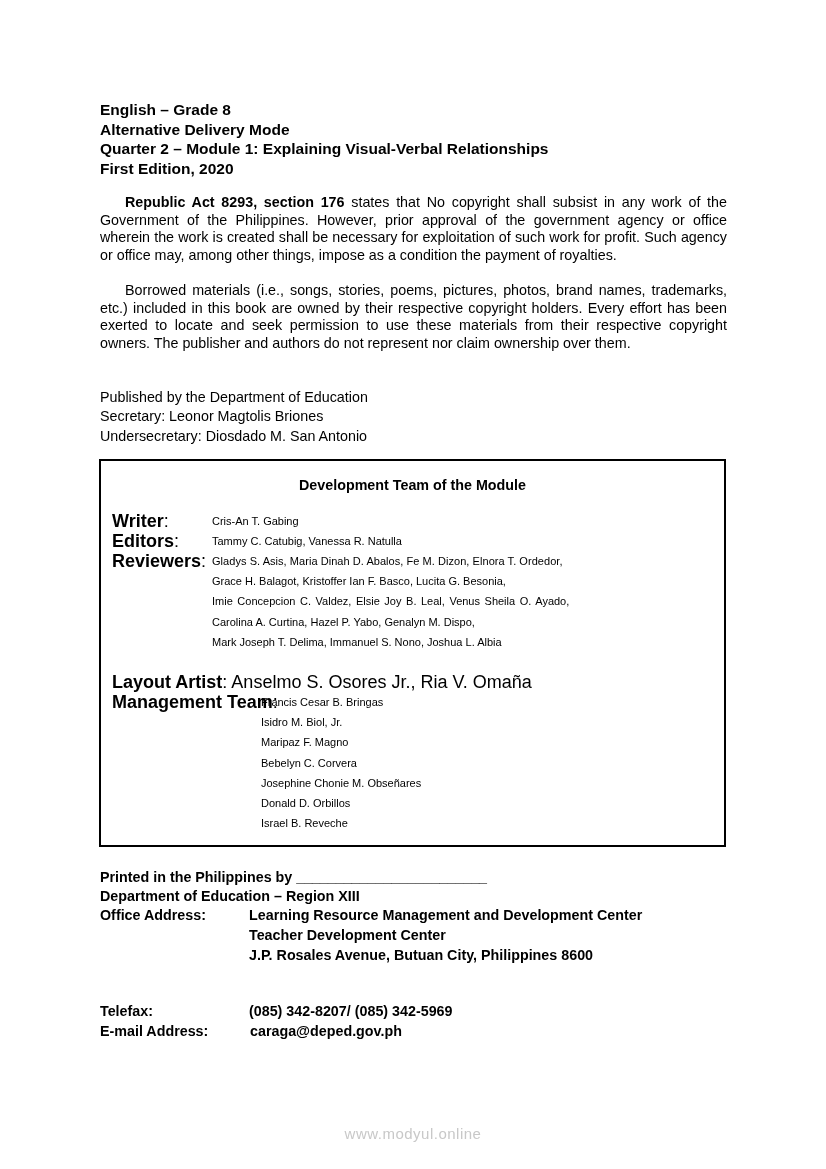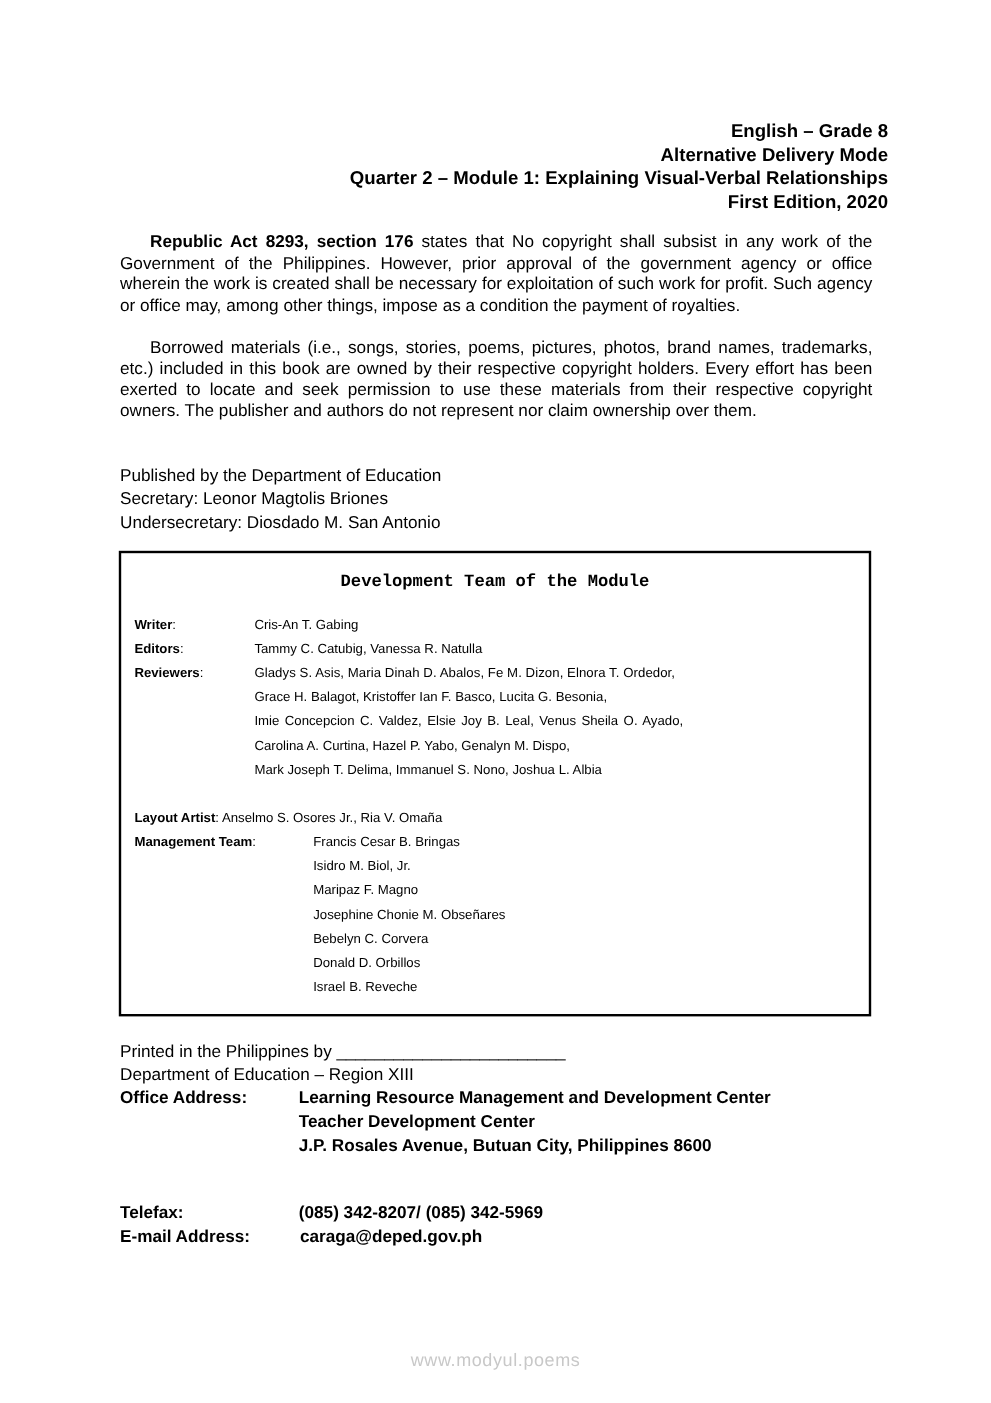--- a/index.html
+++ b/index.html
@@ -1,40 +1,40 @@
 <!DOCTYPE html>
 <html><head>
 <meta charset="utf-8">
 <style>
   html, body { margin: 0; padding: 0; background: #ffffff; }
   body {
     width: 826px; height: 1169px; position: relative; overflow: hidden;
     font-family: "Liberation Sans", sans-serif; color: #000;
   }
   .abs { position: absolute; }
-  .title-block { left: 100px; top: 100px; width: 640px; text-align: right; }
+  .title-block { left: 100px; top: 100px; width: 640px; }
   .title-line { font-weight: bold; font-size: 15.5px; line-height: 19.5px; white-space: nowrap; }
   .para {
     left: 100px; width: 627px; font-size: 14.3px; line-height: 17.6px;
     text-align: justify; text-indent: 25px;
   }
   .para b { font-weight: bold; }
   .pub-block { left: 100px; top: 388px; font-size: 14.3px; }
   .pub-line { line-height: 19px; height: 19px; white-space: nowrap; }
   .team-box {
     left: 99px; top: 459px; width: 623px; height: 384px;
     border: 2px solid #000;
   }
-  .team-title { position: absolute; top: 16px; left: 0; right: 0; text-align: center; font-weight: bold; font-size: 14.3px; font-family: Liberation Mono, monospace; }
-  .role-row { position: absolute; left: 11px; font-size: 11px; line-height: 20.2px; white-space: nowrap; }
+  .team-title { position: absolute; top: 16px; left: 0; right: 0; text-align: center; font-weight: bold; font-size: 14.3px; }
+  .role-row { position: absolute; left: 11px; font-size: 18px; line-height: 20.2px; white-space: nowrap; }
   .role-label { font-weight: bold; }
   .names-col { position: absolute; font-size: 11px; line-height: 20.2px; white-space: nowrap; }
   .printed-block { left: 100px; top: 868px; font-size: 14.3px; }
   .pb-line { line-height: 19px; height: 19px; white-space: nowrap; position: relative; font-weight: bold; }
-  .pb-bold { font-weight: normal; }
+  .pb-bold { font-weight: bold; }
   .addr-label { position: absolute; left: 0; }
   .addr-value { position: absolute; left: 149px; }
   .watermark {
     left: 0; width: 826px; top: 1125px; text-align: center;
     font-size: 15px; color: #c8c8c8; letter-spacing: 0.5px;
   }
 </style>
 </head>
 <body>
 
@@ -85,22 +85,22 @@
     <span class="role-label">Layout Artist</span><span>: </span><span>Anselmo S. Osores Jr., Ria V. Omaña</span>
   </div>
 
   <div class="role-row" style="top:231px;">
     <span class="role-label">Management Team</span><span>:</span>
   </div>
   <div class="names-col" style="top:231px; left:160px;">
     <div>Francis Cesar B. Bringas</div>
     <div>Isidro M. Biol, Jr.</div>
     <div>Maripaz F. Magno</div>
+    <div>Bebelyn C. Corvera</div>
     <div>Josephine Chonie M. Obseñares</div>
-    <div>Bebelyn C. Corvera</div>
     <div>Donald D. Orbillos</div>
     <div>Israel B. Reveche</div>
   </div>
 </div>
 
 <div class="abs printed-block">
   <div class="pb-line pb-bold">Printed in the Philippines by ________________________</div>
   <div class="pb-line pb-bold" style="height:18px; line-height:18px;">Department of Education – Region XIII</div>
   <div class="pb-line" style="height:20px; line-height:20px;">
     <span class="addr-label">Office Address:</span>
@@ -115,13 +115,13 @@
   <div class="pb-line" style="height:20px; line-height:20px;margin-top:36px;">
     <span class="addr-label">Telefax:</span>
     <span class="addr-value">(085) 342-8207/ (085) 342-5969</span>
   </div>
   <div class="pb-line" style="height:20px; line-height:20px;">
     <span class="addr-label">E-mail Address:</span>
     <span class="addr-value" style="left:150px;text-align:right;">caraga@deped.gov.ph</span>
   </div>
 </div>
 
-<div class="abs watermark">www.modyul.poems</div>
+<div class="abs watermark">www.modyul.online</div>
 
 </body></html>

